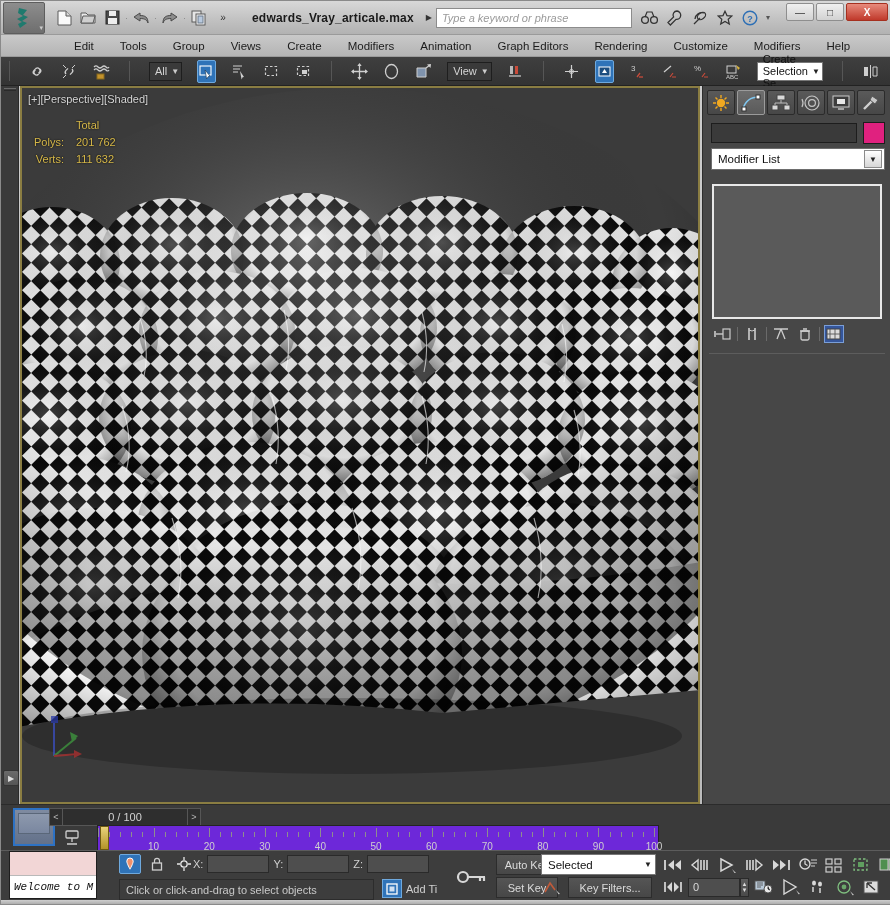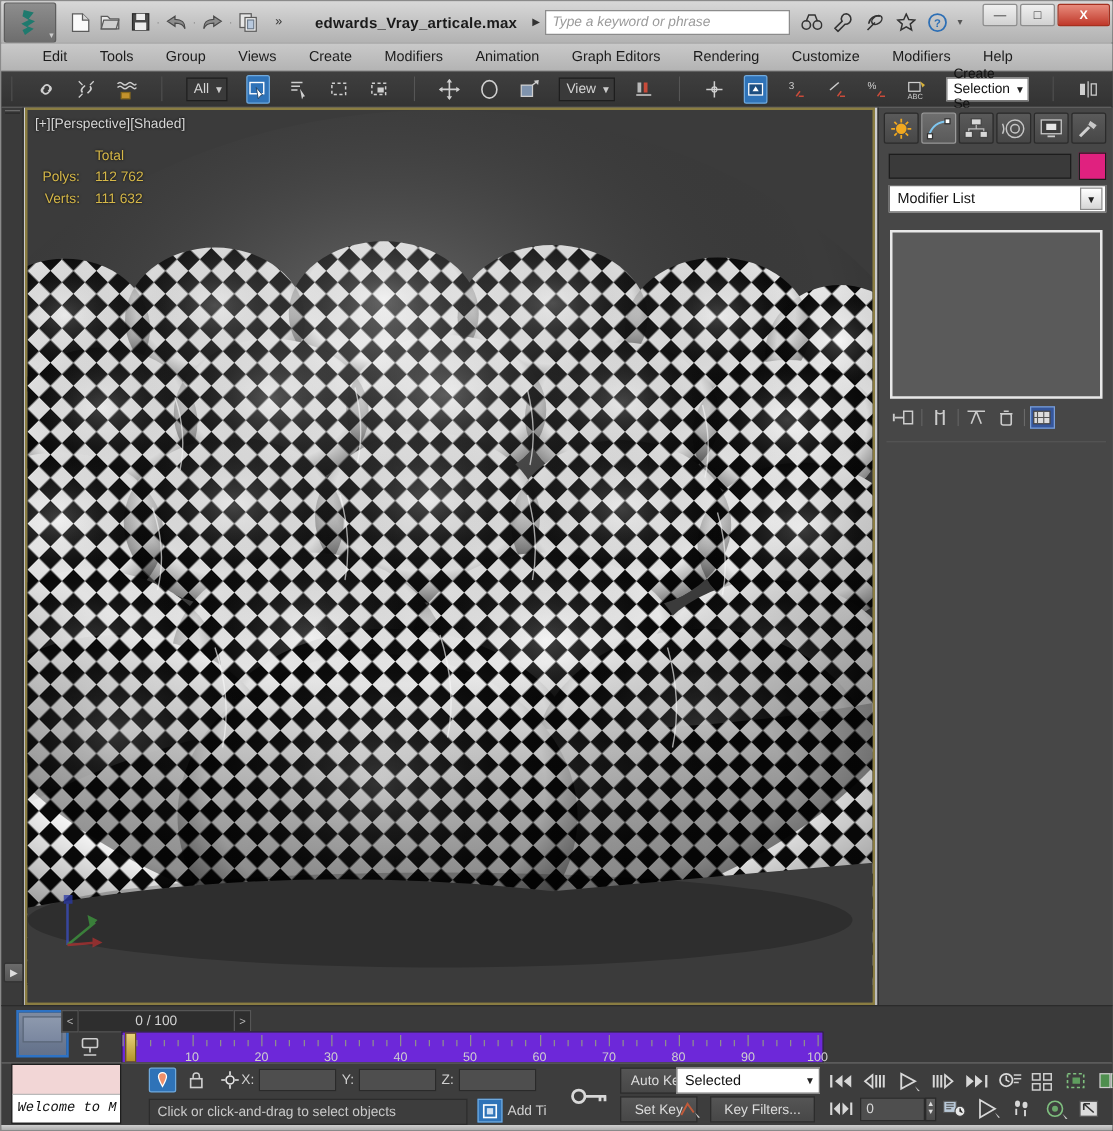--- a/index.html
+++ b/index.html
@@ -38,21 +38,21 @@
   .winbtns { position:absolute; right:3px; top:2px; display:flex; gap:2px; }
   .wbtn { width:28px; height:18px; border:1px solid #8e8e8e; border-radius:2px;
      background:linear-gradient(#f0f0f0,#d2d2d2); display:flex;
      align-items:center; justify-content:center; font-size:10px; color:#333; }
   .wbtn.close { width:42px; background:linear-gradient(#e88b7c,#c0392b);
      color:#fff; font-weight:bold; border-color:#a5301f; }
 
   
   .menubar { position:absolute; left:0; top:34px; width:890px; height:22px;
      background:linear-gradient(#c9c9c9,#b4b4b4); border-bottom:1px solid #9b9b9b;
-     display:flex; align-items:center; padding-left:20px; }
+     display:flex; align-items:center; padding-left:60px; }
   .menuitem { font-size:11.5px; color:#1c1c1c; padding:3px 13px; border-radius:2px; }
 
   
   .toolbar { position:absolute; left:0; top:56px; width:890px; height:29px;
      background:linear-gradient(#3f3f3f,#333); border-bottom:1px solid #222;
      display:flex; align-items:center; padding-left:4px; gap:15px; }
   .tb { width:22px; height:23px; display:flex; align-items:center; justify-content:center;
         border-radius:2px; position:relative; }
   .tb.on { background:#2f73b8; border:1px solid #6fa9dd; }
   .tsep { width:1px; height:20px; background:#202020; border-right:1px solid #565656;
@@ -476,21 +476,21 @@
 
     <div class="vpstats">
       <table>
         <tbody>
             <tr>
               <td class="lbl"></td>
               <td>Total</td>
             </tr>
         <tr>
               <td class="lbl">Polys:</td>
-            <td>112 762</td>
+            <td>201 762</td>
             </tr>
         <tr>
               <td class="lbl">Verts:</td>
             <td>111 632</td>
             </tr>
       </tbody>
         </table>
     </div>
 
     <div class="sofa">

